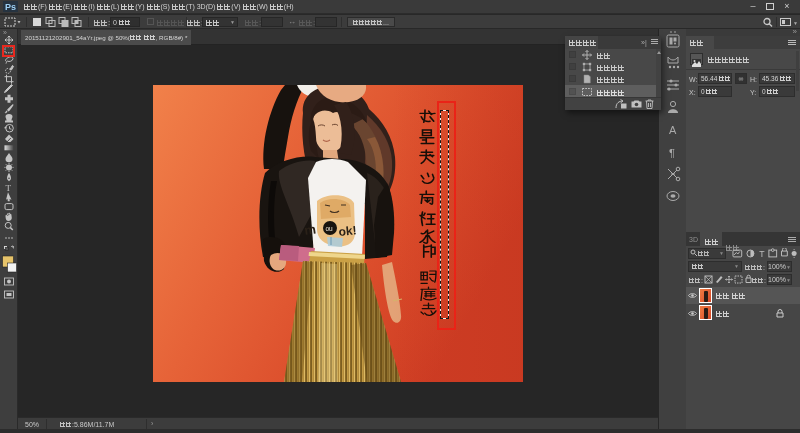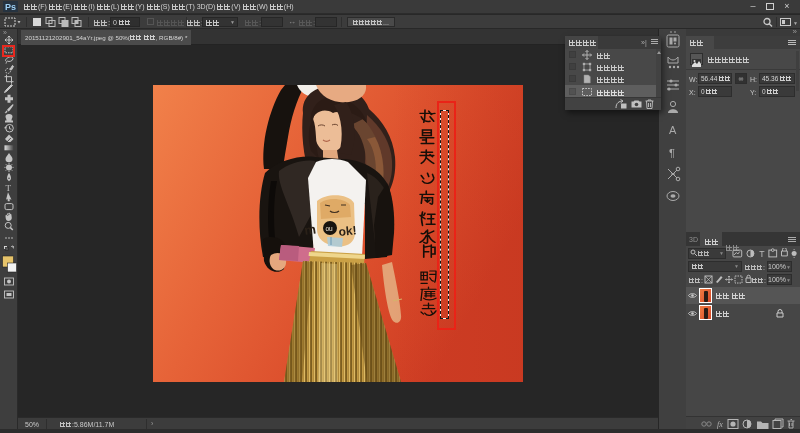--- a/index.html
+++ b/index.html
@@ -500,39 +500,20 @@
         <div style="width:100%;height:100%;background:linear-gradient(120deg,#ef7d43,#d84928);position:relative">
           <div style="position:absolute;left:4px;top:2px;width:4px;height:11px;background:#2a1c14;border-radius:1px"></div>
         </div>
       </div>
   <div class="abs txt" style="left:30px;top:5px;color:#d8d8d8"><span class="zh s6"></span><span class="zh s6"></span></div>
   <svg class="abs" style="left:90px;top:4px" width="8" height="9" viewBox="0 0 8 9">
         <path d="M2 4 v-1.5 a2 2 0 0 1 4 0 V4 M1 4 h6 v4 h-6 Z" fill="none" stroke="#ccc" stroke-width="1"></path>
       </svg>
  </div>
 
- <div class="abs" style="left:0;top:184px;width:114px;height:14px;background:#424242;border-top:1px solid #333">
-  <svg width="114" height="14" viewBox="0 0 114 14">
-   <g fill="none" stroke="#b5b5b5" stroke-width="1">
-    <g opacity="0.6">
-            <circle cx="18" cy="7" r="2.2"></circle>
-            <circle cx="23" cy="7" r="2.2"></circle>
-          </g>
-    <text x="31" y="10" font-size="8" font-style="italic" fill="#b5b5b5" stroke="none" font-family="Liberation Serif">fx</text>
-    <rect x="42" y="2.5" width="10" height="9"></rect>
-          <circle cx="47" cy="7" r="2.6" fill="#b5b5b5" stroke="none"></circle>
-    <circle cx="61" cy="7" r="4"></circle>
-          <path d="M61 3 A4 4 0 0 1 61 11 Z" fill="#b5b5b5" stroke="none"></path>
-    <path d="M71 4.5 h4 l1.5 1.5 h6 v6 h-11.5 Z" fill="#b5b5b5" stroke="none"></path>
-    <rect x="87" y="3.5" width="8" height="8"></rect>
-          <path d="M89 3.5 V2 h8 v8 h-1.5"></path>
-    <path d="M101.5 4 h7 M103 4 v7 h4 V4 M104.5 2.5 h1.5 M103.5 6 v3 M106 6 v3" stroke-width="0.9"></path>
-   </g>
-  </svg>
- </div>
 </div>
 
 <div class="abs" id="histpanel" style="left:565px;top:36px;width:96px;height:74px;background:#454545;box-shadow:2px 3px 6px rgba(0,0,0,.5)">
  <div class="abs" style="left:0;top:0;width:96px;height:13px;background:#3a3a3a">
   <div class="abs" style="left:0;top:0;width:33px;height:13px;background:#454545;color:#d2d2d2;font-size:7px;line-height:13px;padding-left:4px"><span class="zh s6"></span><span class="zh s6"></span><span class="zh s6"></span><span class="zh s6" style="margin:0"></span></div>
   <div class="abs" style="left:76px;top:3px;color:#aaa;font-size:7px">»|</div>
   <div class="abs" style="right:3px;top:3px;width:7px;height:1px;background:#aaa;box-shadow:0 2px 0 #aaa,0 4px 0 #aaa"></div>
  </div>
  <div class="abs" style="left:0;top:13px;width:96px;height:48px;background:#484848">
   <div class="abs" style="right:0;top:0;width:5px;height:48px;background:#424242">

